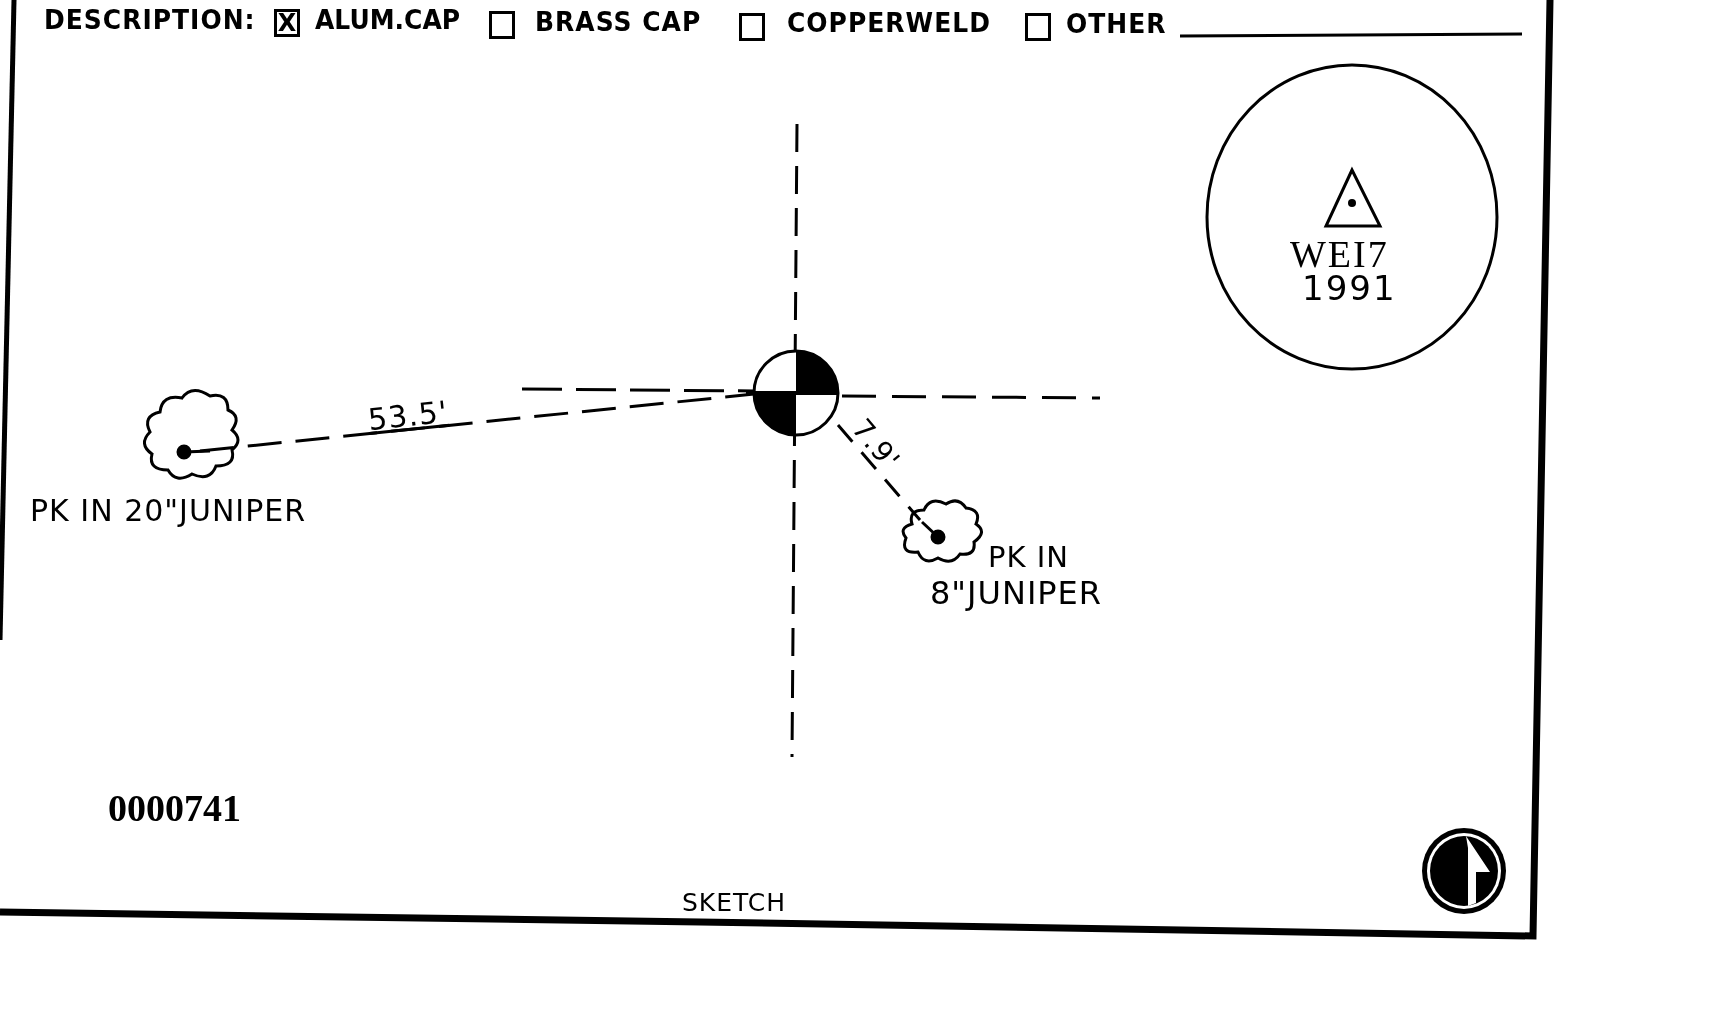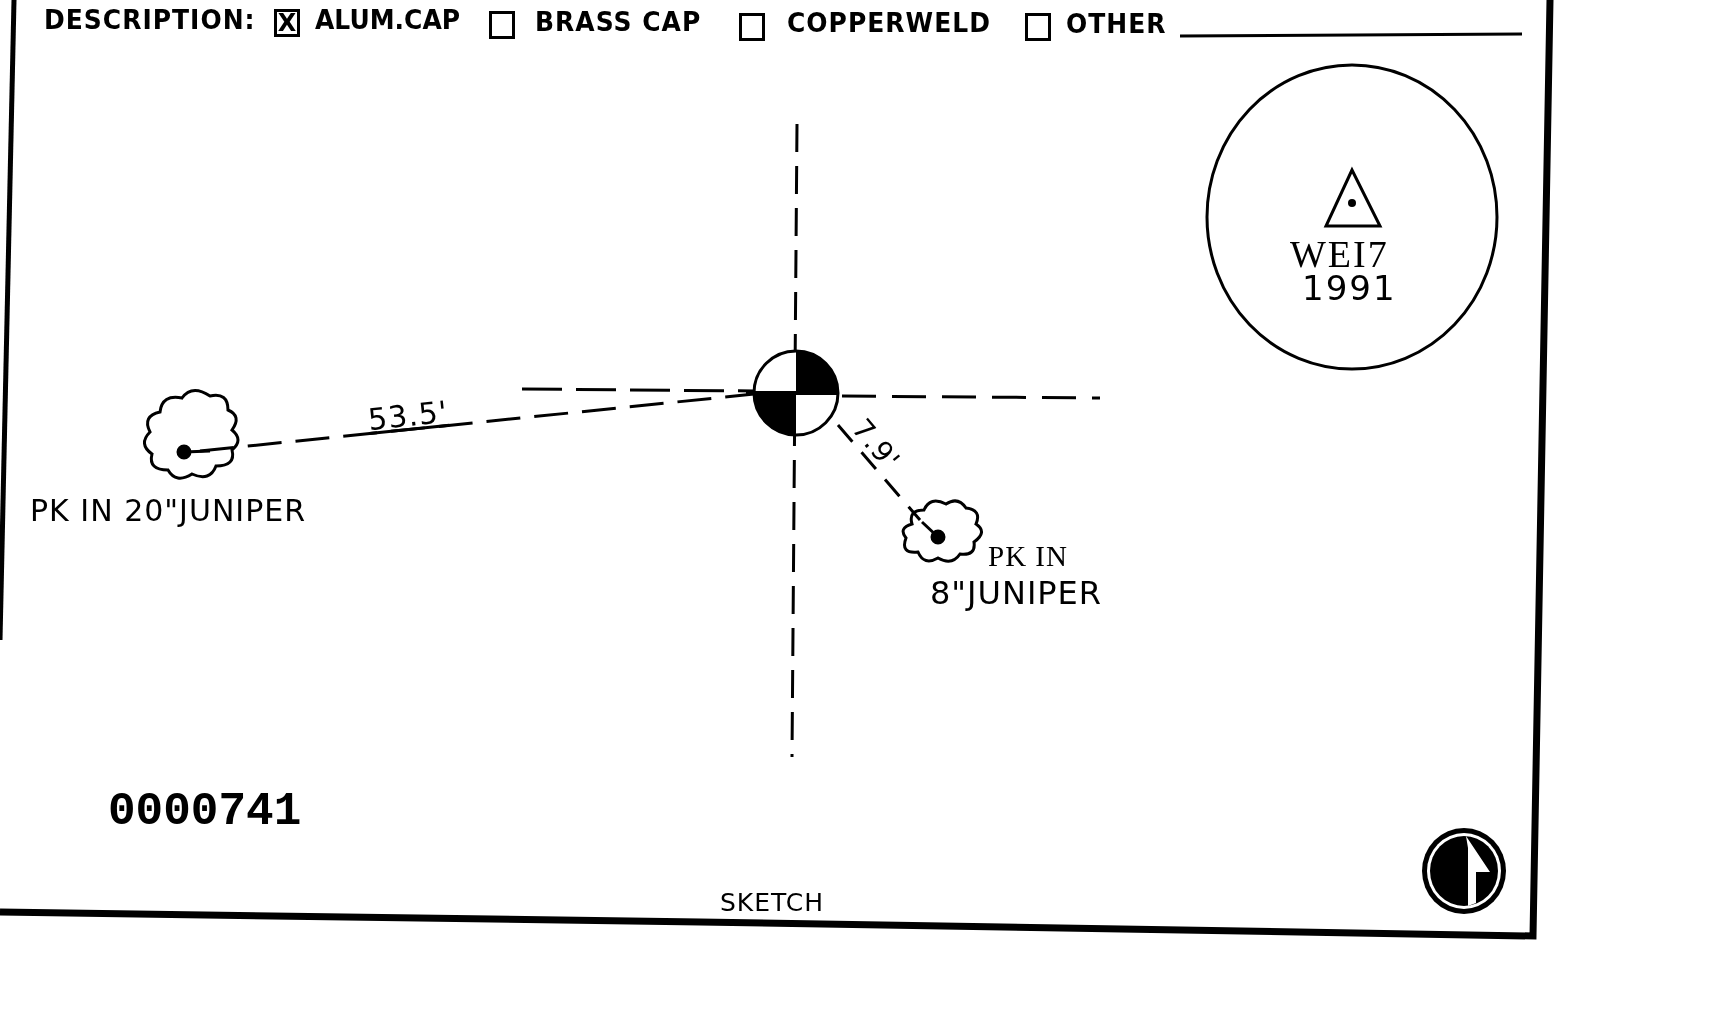--- a/index.html
+++ b/index.html
@@ -1,21 +1,21 @@
 <!DOCTYPE html>
 <html><head>
 <meta charset="utf-8">
 <style>
   html, body { margin:0; padding:0; background:#ffffff; }
   body { width:1712px; height:1020px; position:relative; overflow:hidden; font-family:"DejaVu Sans", sans-serif; color:#000; }
   .abs { position:absolute; }
   .hdr-text { position:absolute; font-family:"DejaVu Sans", sans-serif; font-weight:bold; font-size:25px; letter-spacing:1px; top:6px; white-space:nowrap; transform:scaleY(1.05); }
   .cb { position:absolute; top:9px; width:26px; height:28px; border:3px solid #000; box-sizing:border-box; font-family:"DejaVu Sans", sans-serif; font-weight:bold; font-size:24px; line-height:22px; text-align:center; }
   .hand { position:absolute; font-family:"DejaVu Sans", sans-serif; font-size:30px; white-space:nowrap; letter-spacing:1px; font-weight:normal; }
-  .stamp { position:absolute; font-family:Liberation Mono, monospace; font-weight:bold; font-size:46px; letter-spacing:0px; }
+  .stamp { position:absolute; font-family:Liberation Serif, serif; font-weight:bold; font-size:38px; letter-spacing:0px; }
   .sketch-label { position:absolute; font-family:"DejaVu Sans", sans-serif; font-size:25px; letter-spacing:1px; }
   svg.sketch { position:absolute; left:0; top:0; }
 </style>
 </head>
 <body>
 
 <svg class="sketch" width="1712" height="1020" viewBox="0 0 1712 1020">
 
   <line x1="14" y1="0" x2="0" y2="640" stroke="#000" stroke-width="5"></line>
   <polyline points="0,912 700,922 1533,936 1550,0" fill="none" stroke="#000" stroke-width="7"></polyline>
@@ -78,18 +78,18 @@
 <div class="hdr-text" style="left:1066px; top:10px;">OTHER</div>
 <div class="abs" style="left:1180px; top:8px; width:340px; height:26px;"></div>
 
 <div class="hand" style="left:1290px; top:232px; font-size:38px; letter-spacing:2px;font-family:Liberation Serif, serif;">WEI7</div>
 <div class="hand" style="left:1302px; top:268px; font-size:34px; letter-spacing:2px;">1991</div>
 
 <div class="hand" style="left:368px; top:398px; font-size:30px; transform:rotate(-6deg); text-decoration:underline;">53.5'</div>
 <div class="hand" style="left:848px; top:428px; font-size:28px; transform:rotate(50deg);">7.9'</div>
 
 <div class="hand" style="left:30px; top:493px; font-size:30px;">PK IN 20"JUNIPER</div>
-<div class="hand" style="left:988px; top:540px; font-size:29px;font-family:Liberation Serif, serif;">PK IN</div>
+<div class="hand" style="left:988px; top:540px; font-size:29px;">PK IN</div>
 <div class="hand" style="left:930px; top:574px; font-size:32px;">8"JUNIPER</div>
 
 <div class="stamp" style="left:108px; top:786px;">0000741</div>
 
-<div class="sketch-label" style="left:682px; top:888px;margin-left:38px;">SKETCH</div>
+<div class="sketch-label" style="left:682px; top:888px;">SKETCH</div>
 
 </body></html>

